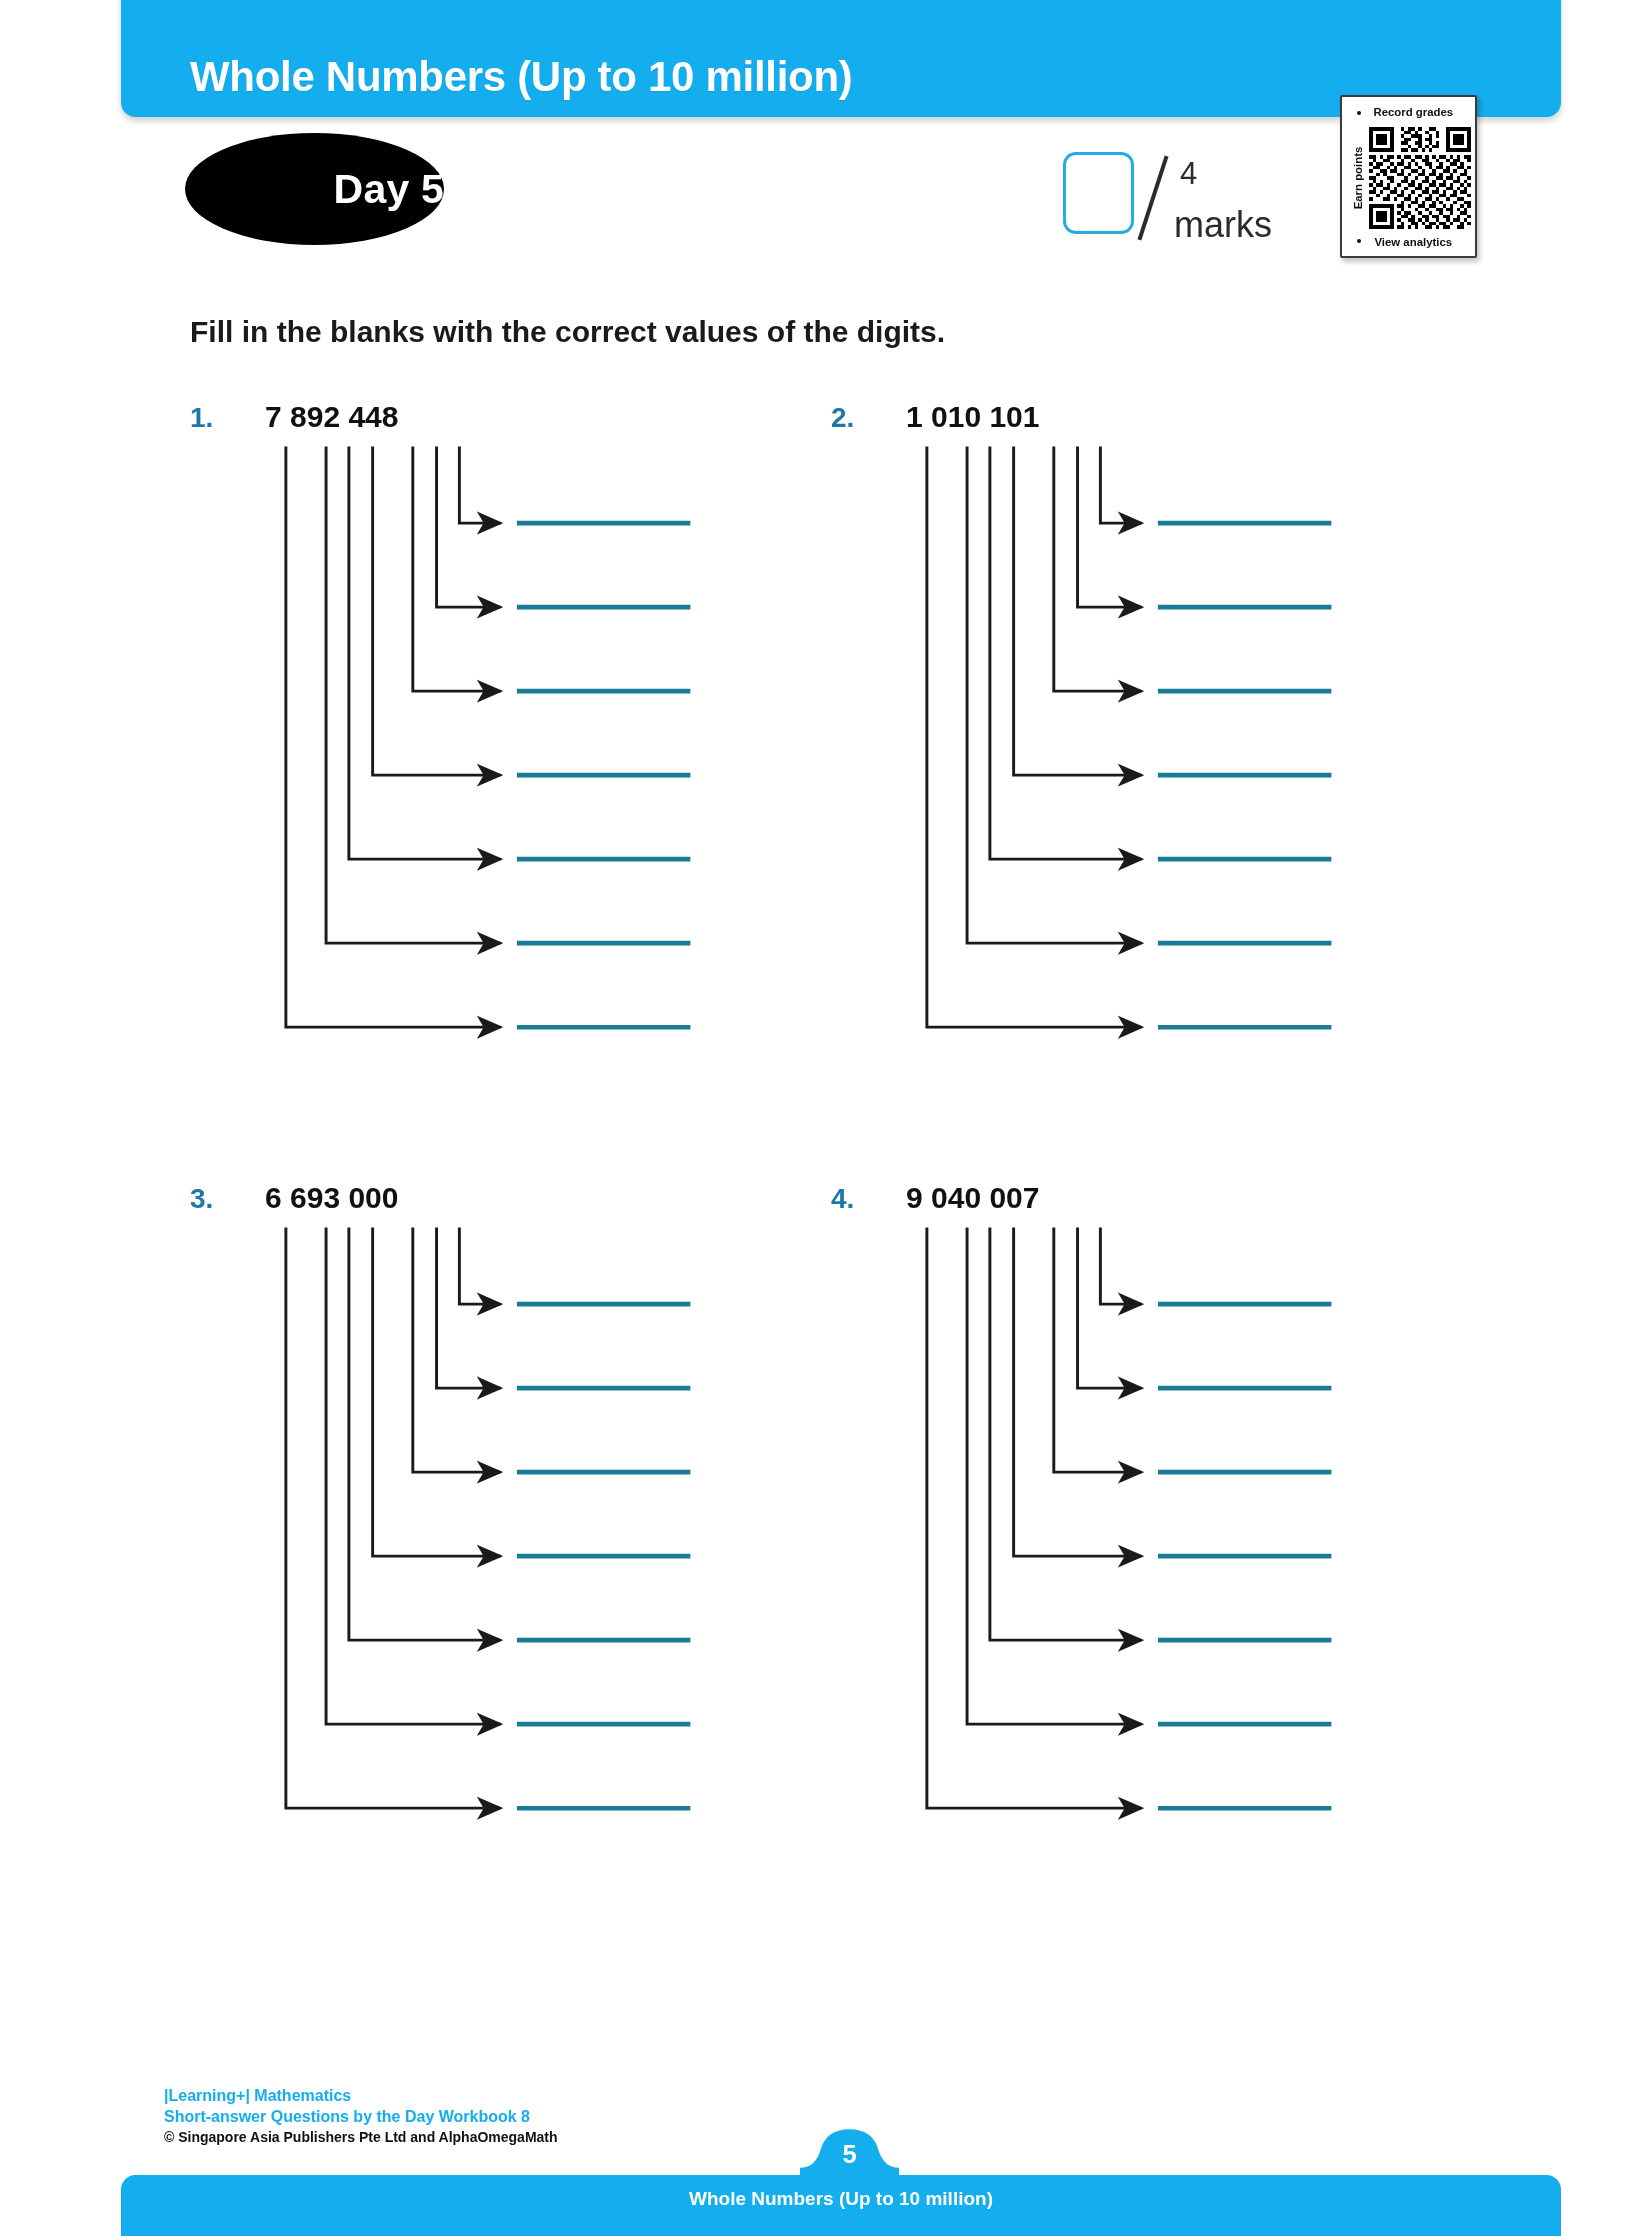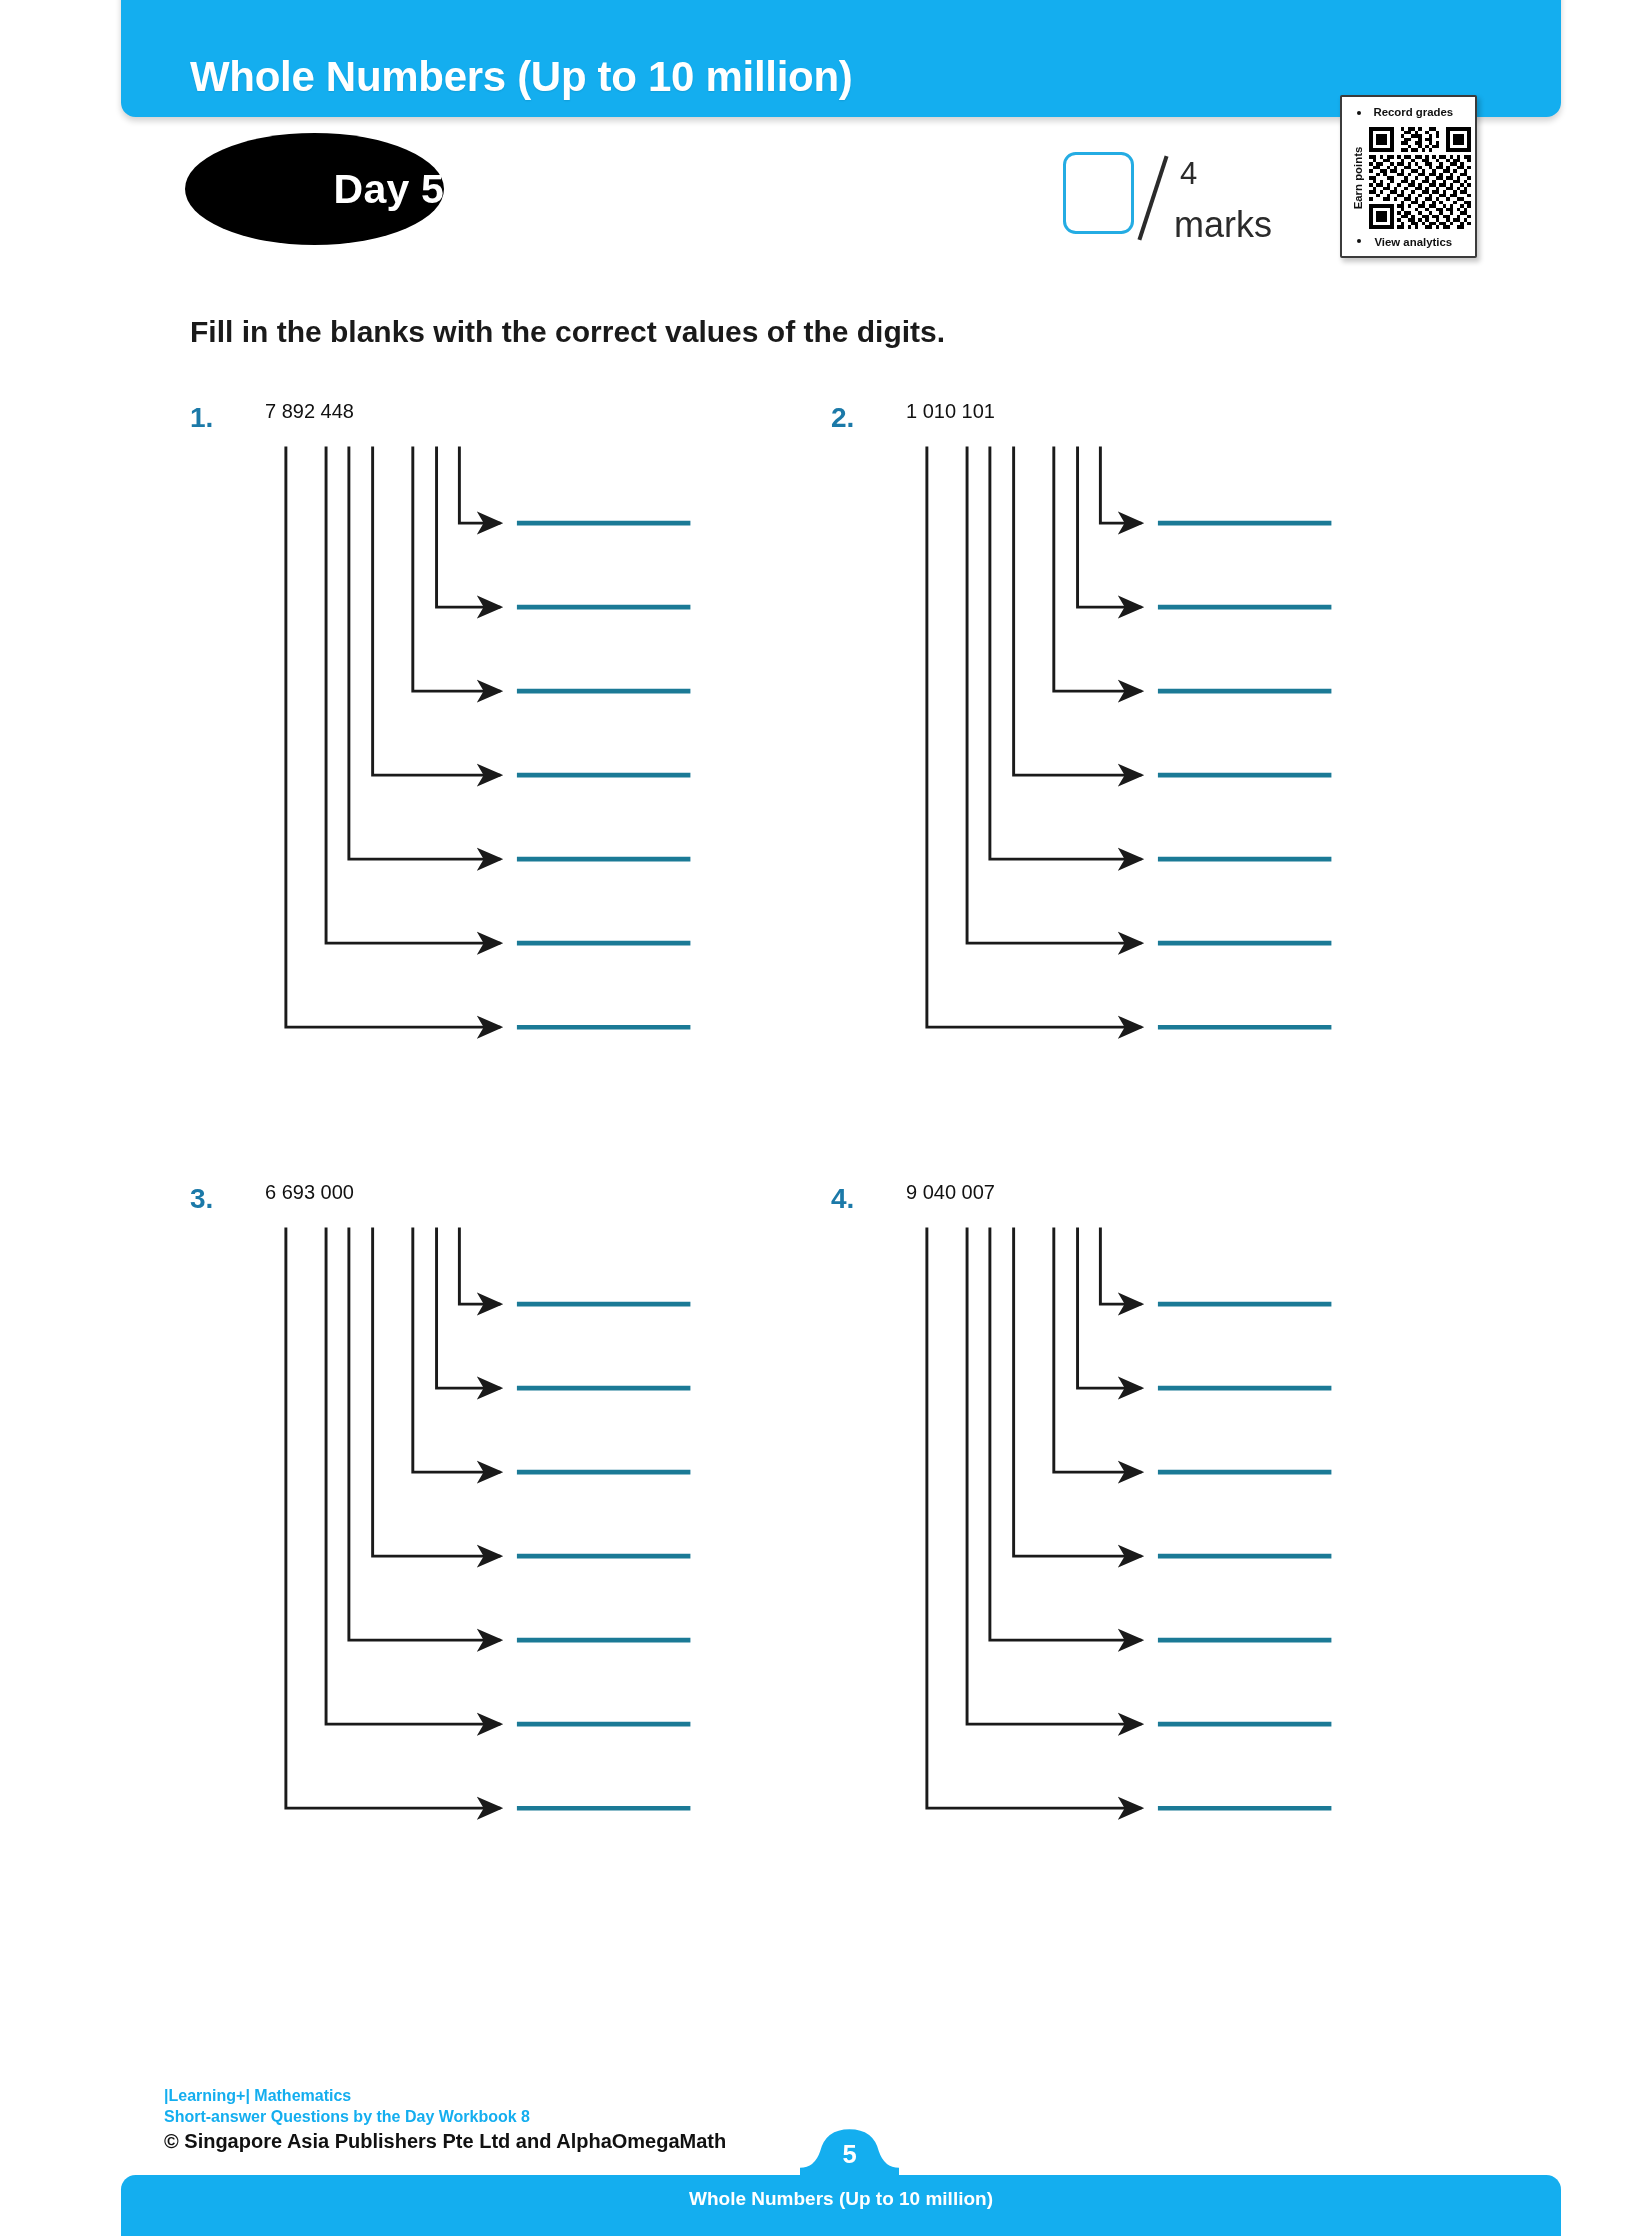--- a/index.html
+++ b/index.html
@@ -153,22 +153,22 @@
   .q-num {
     position: absolute;
     left: 0; top: 0;
     font-size: 28px;
     font-weight: bold;
     color: #1b79a8;
   }
   .q-digits {
     position: absolute;
     left: 75px; top: -1.8px;
-    font-size: 20px;
-    font-weight: normal;
+    font-size: 30px;
+    font-weight: bold;
     color: #111111;
     white-space: pre;
     letter-spacing: 0px;
   }
   .q-svg {
     position: absolute;
     left: 0; top: 25.6px;
   }
 
   
@@ -177,21 +177,21 @@
     left: 164px; top: 2086px;
     line-height: 1.30;
   }
   .fc-line1, .fc-line2 {
     font-size: 16px;
     font-weight: bold;
     color: #14aeef;
     white-space: nowrap;
   }
   .fc-line3 {
-    font-size: 20px;
+    font-size: 14px;
     font-weight: bold;
     color: #111111;
     white-space: nowrap;
   }
   .footer-bar {
     position: absolute;
     left: 121px; bottom: -33px;
     width: 1440px; height: 95px;
     background: #14aeef;
     border-radius: 14.6px;

